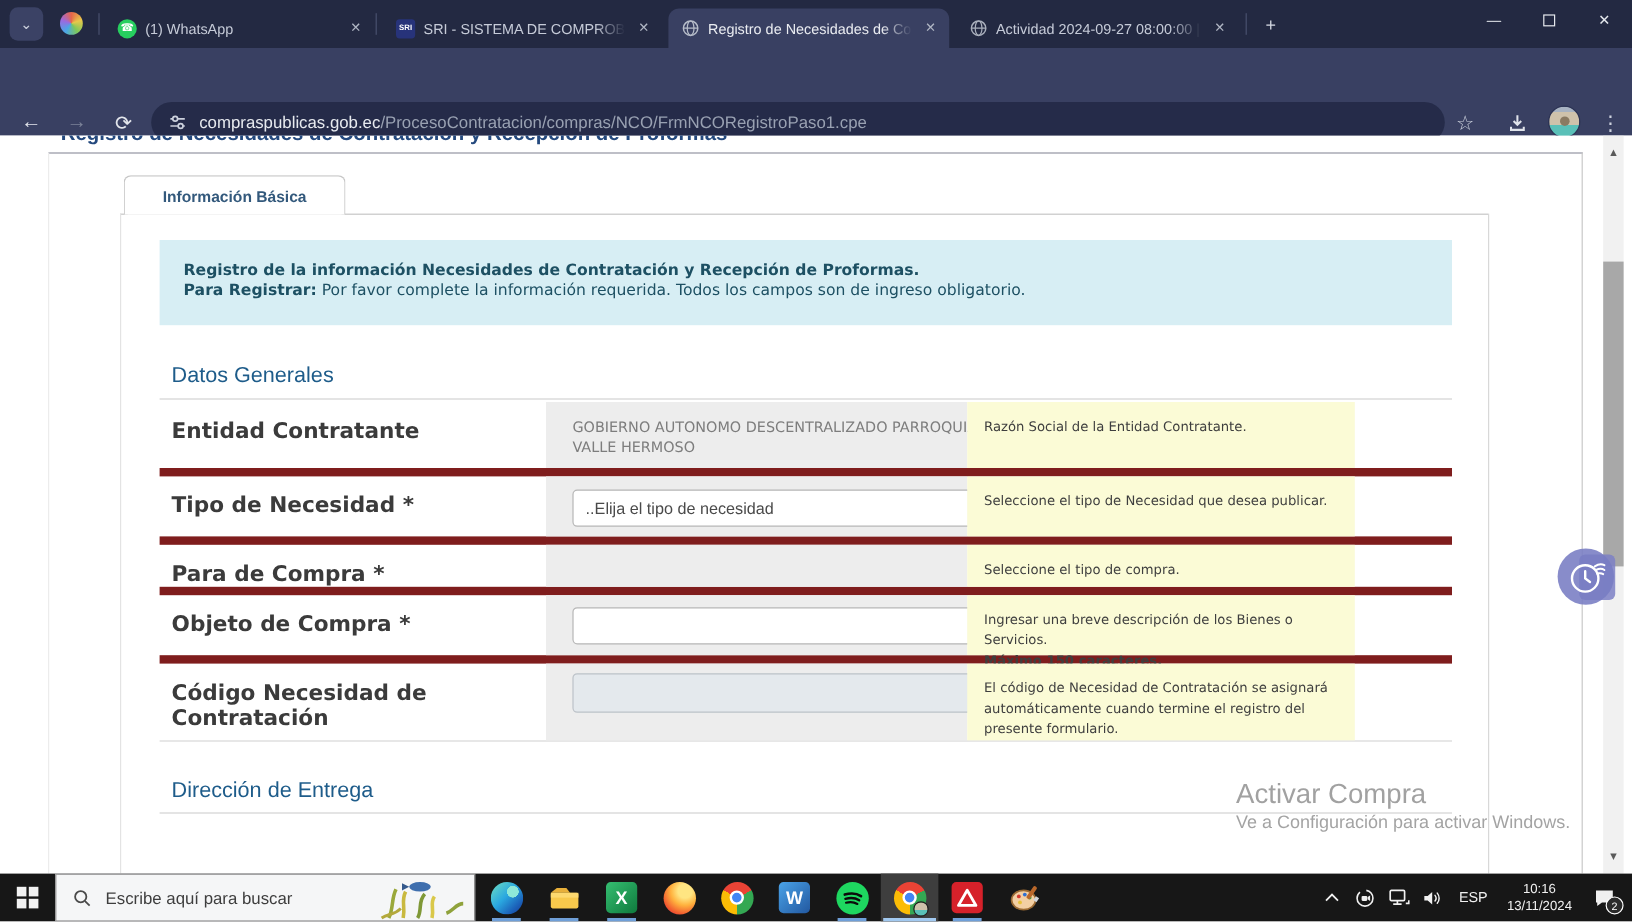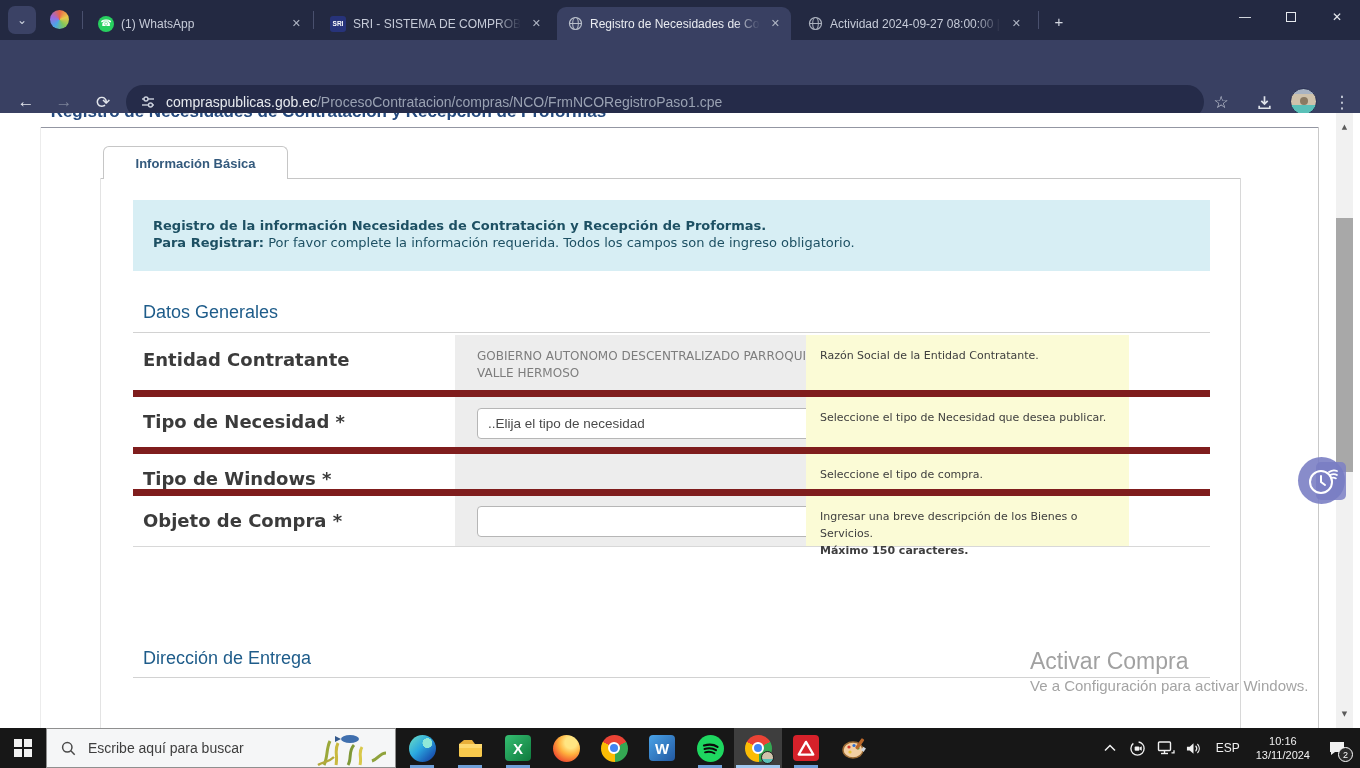--- a/index.html
+++ b/index.html
@@ -319,30 +319,37 @@
           <div class="selbox">
             <span>..Elija el tipo de necesidad</span>
             <svg width="11" height="8" viewBox="0 0 11 8">
                 <path d="M1.5 1.5l4 4 4-4" fill="none" stroke="#444" stroke-width="1.7"></path>
               </svg>
           </div>
         </div>
         <div class="fh"><span>Seleccione el tipo de Necesidad que desea publicar.</span></div>
       </div>
       <div class="frow" style="height:42px">
-        <div class="fl">Tipo de Windows *</div>
+        <div class="fl">Para de Compra *</div>
         <div class="fm"></div>
         <div class="fh"><span>Seleccione el tipo de compra.</span></div>
       </div>
       <div class="frow" style="height:57px">
         <div class="fl">Objeto de Compra *</div>
         <div class="fm">
             <input class="txt" value="" style="">
           </div>
         <div class="fh"><span>Ingresar una breve descripción de los Bienes o Servicios.</span><br><b>Máximo 150 caracteres.</b></div>
+      </div>
+      <div class="frow" style="height:71px">
+        <div class="fl">Código Necesidad de Contratación</div>
+        <div class="fm">
+            <input class="txt dis" disabled="" value="" style="">
+          </div>
+        <div class="fh"><span>El código de Necesidad de Contratación se asignará automáticamente cuando termine el registro del presente formulario.</span></div>
       </div>
     </div>
 
     <div class="sect" style="top:535px">Dirección de Entrega</div>
     <div class="shr" style="top:564px"></div>
 
 
     <div class="wm1">Activar Compra</div>
     <div class="wm2">Ve a Configuración para activar Windows.</div>
 

